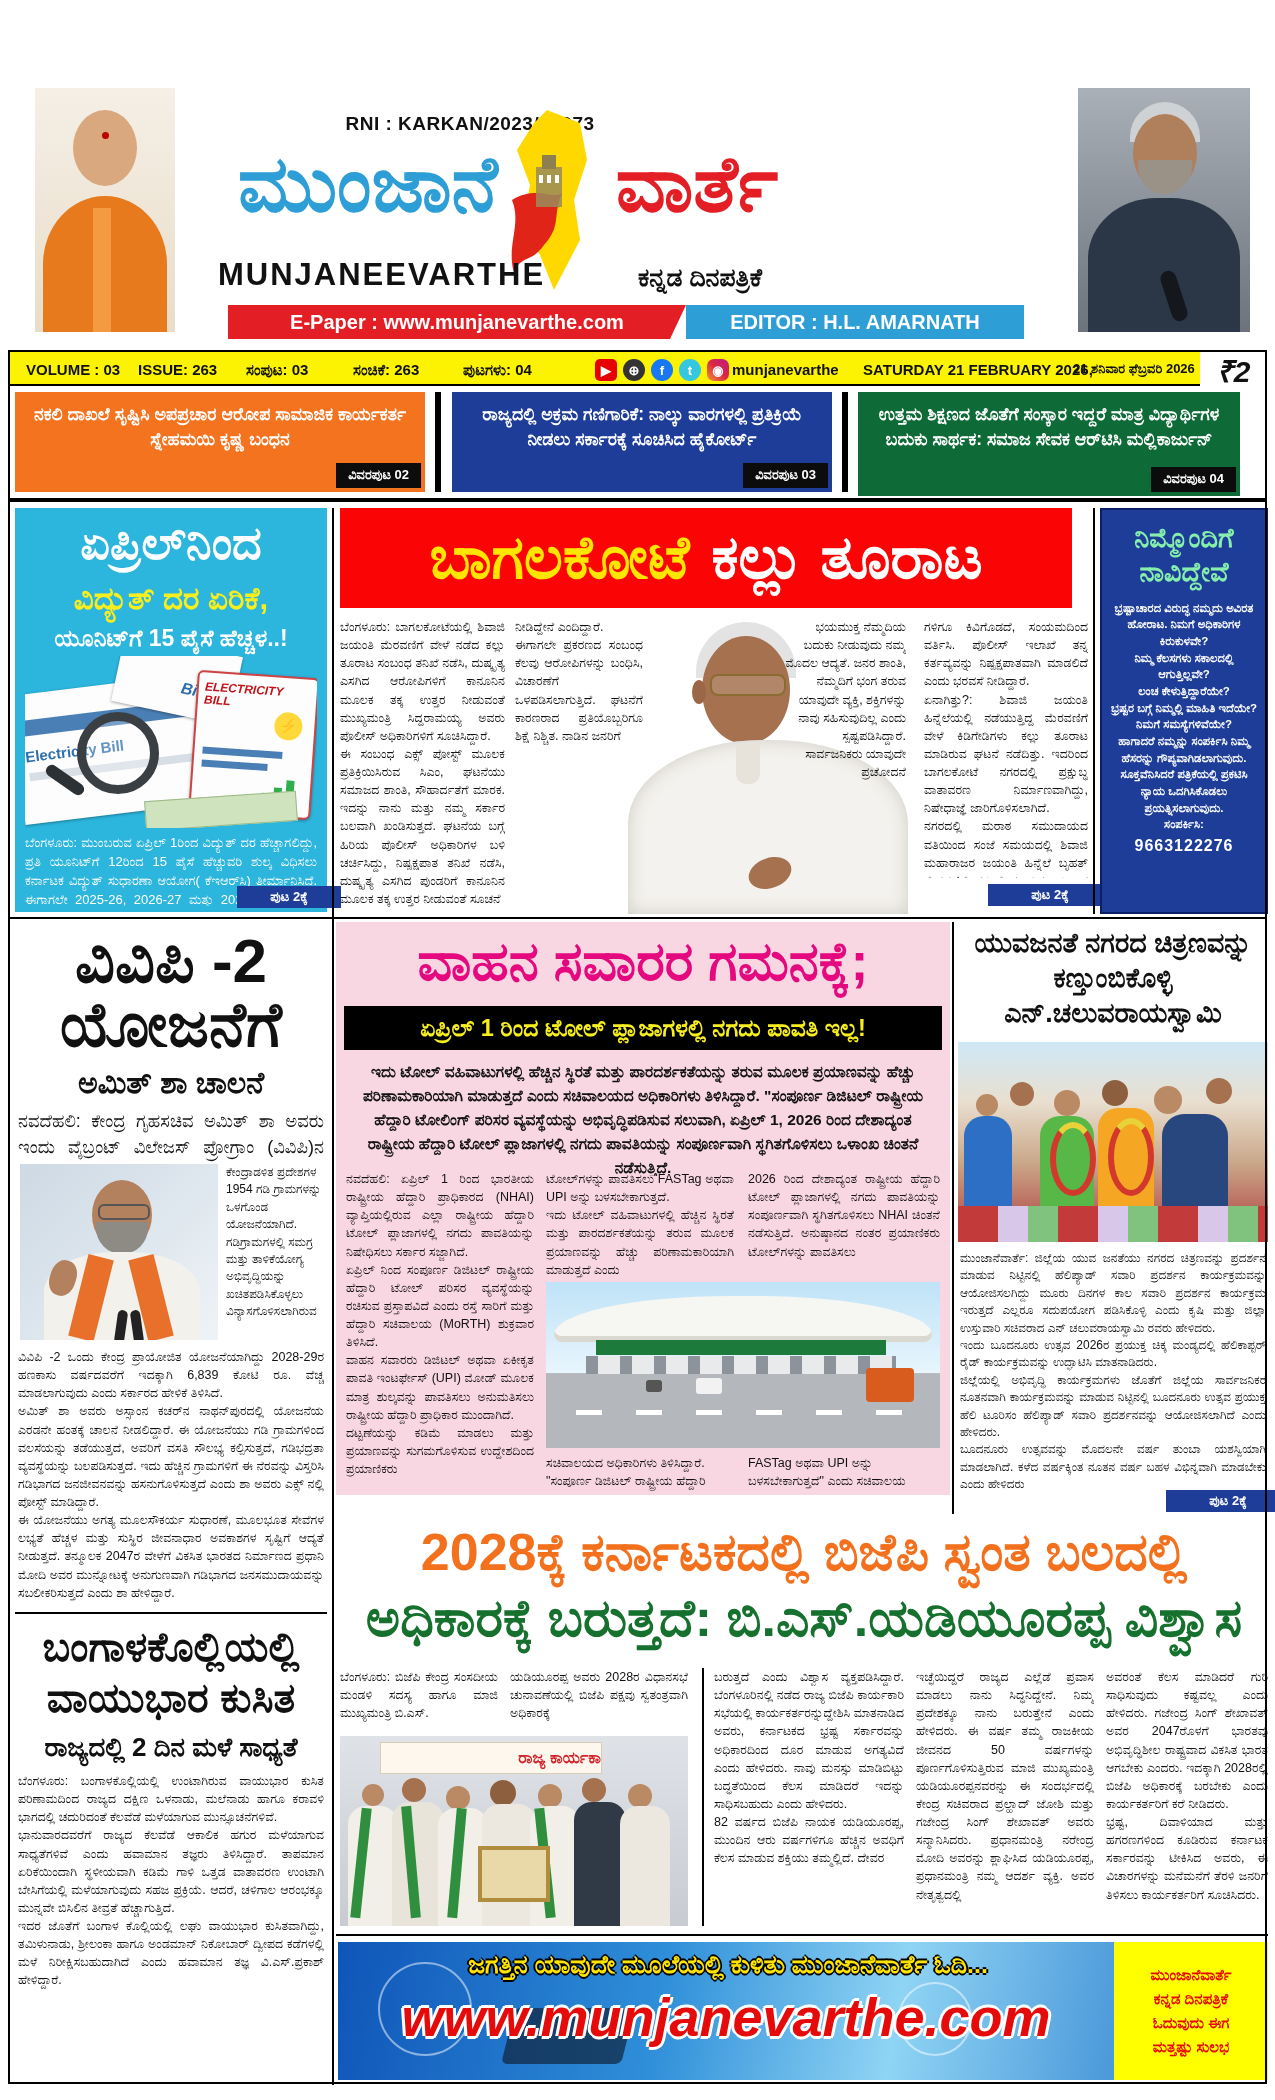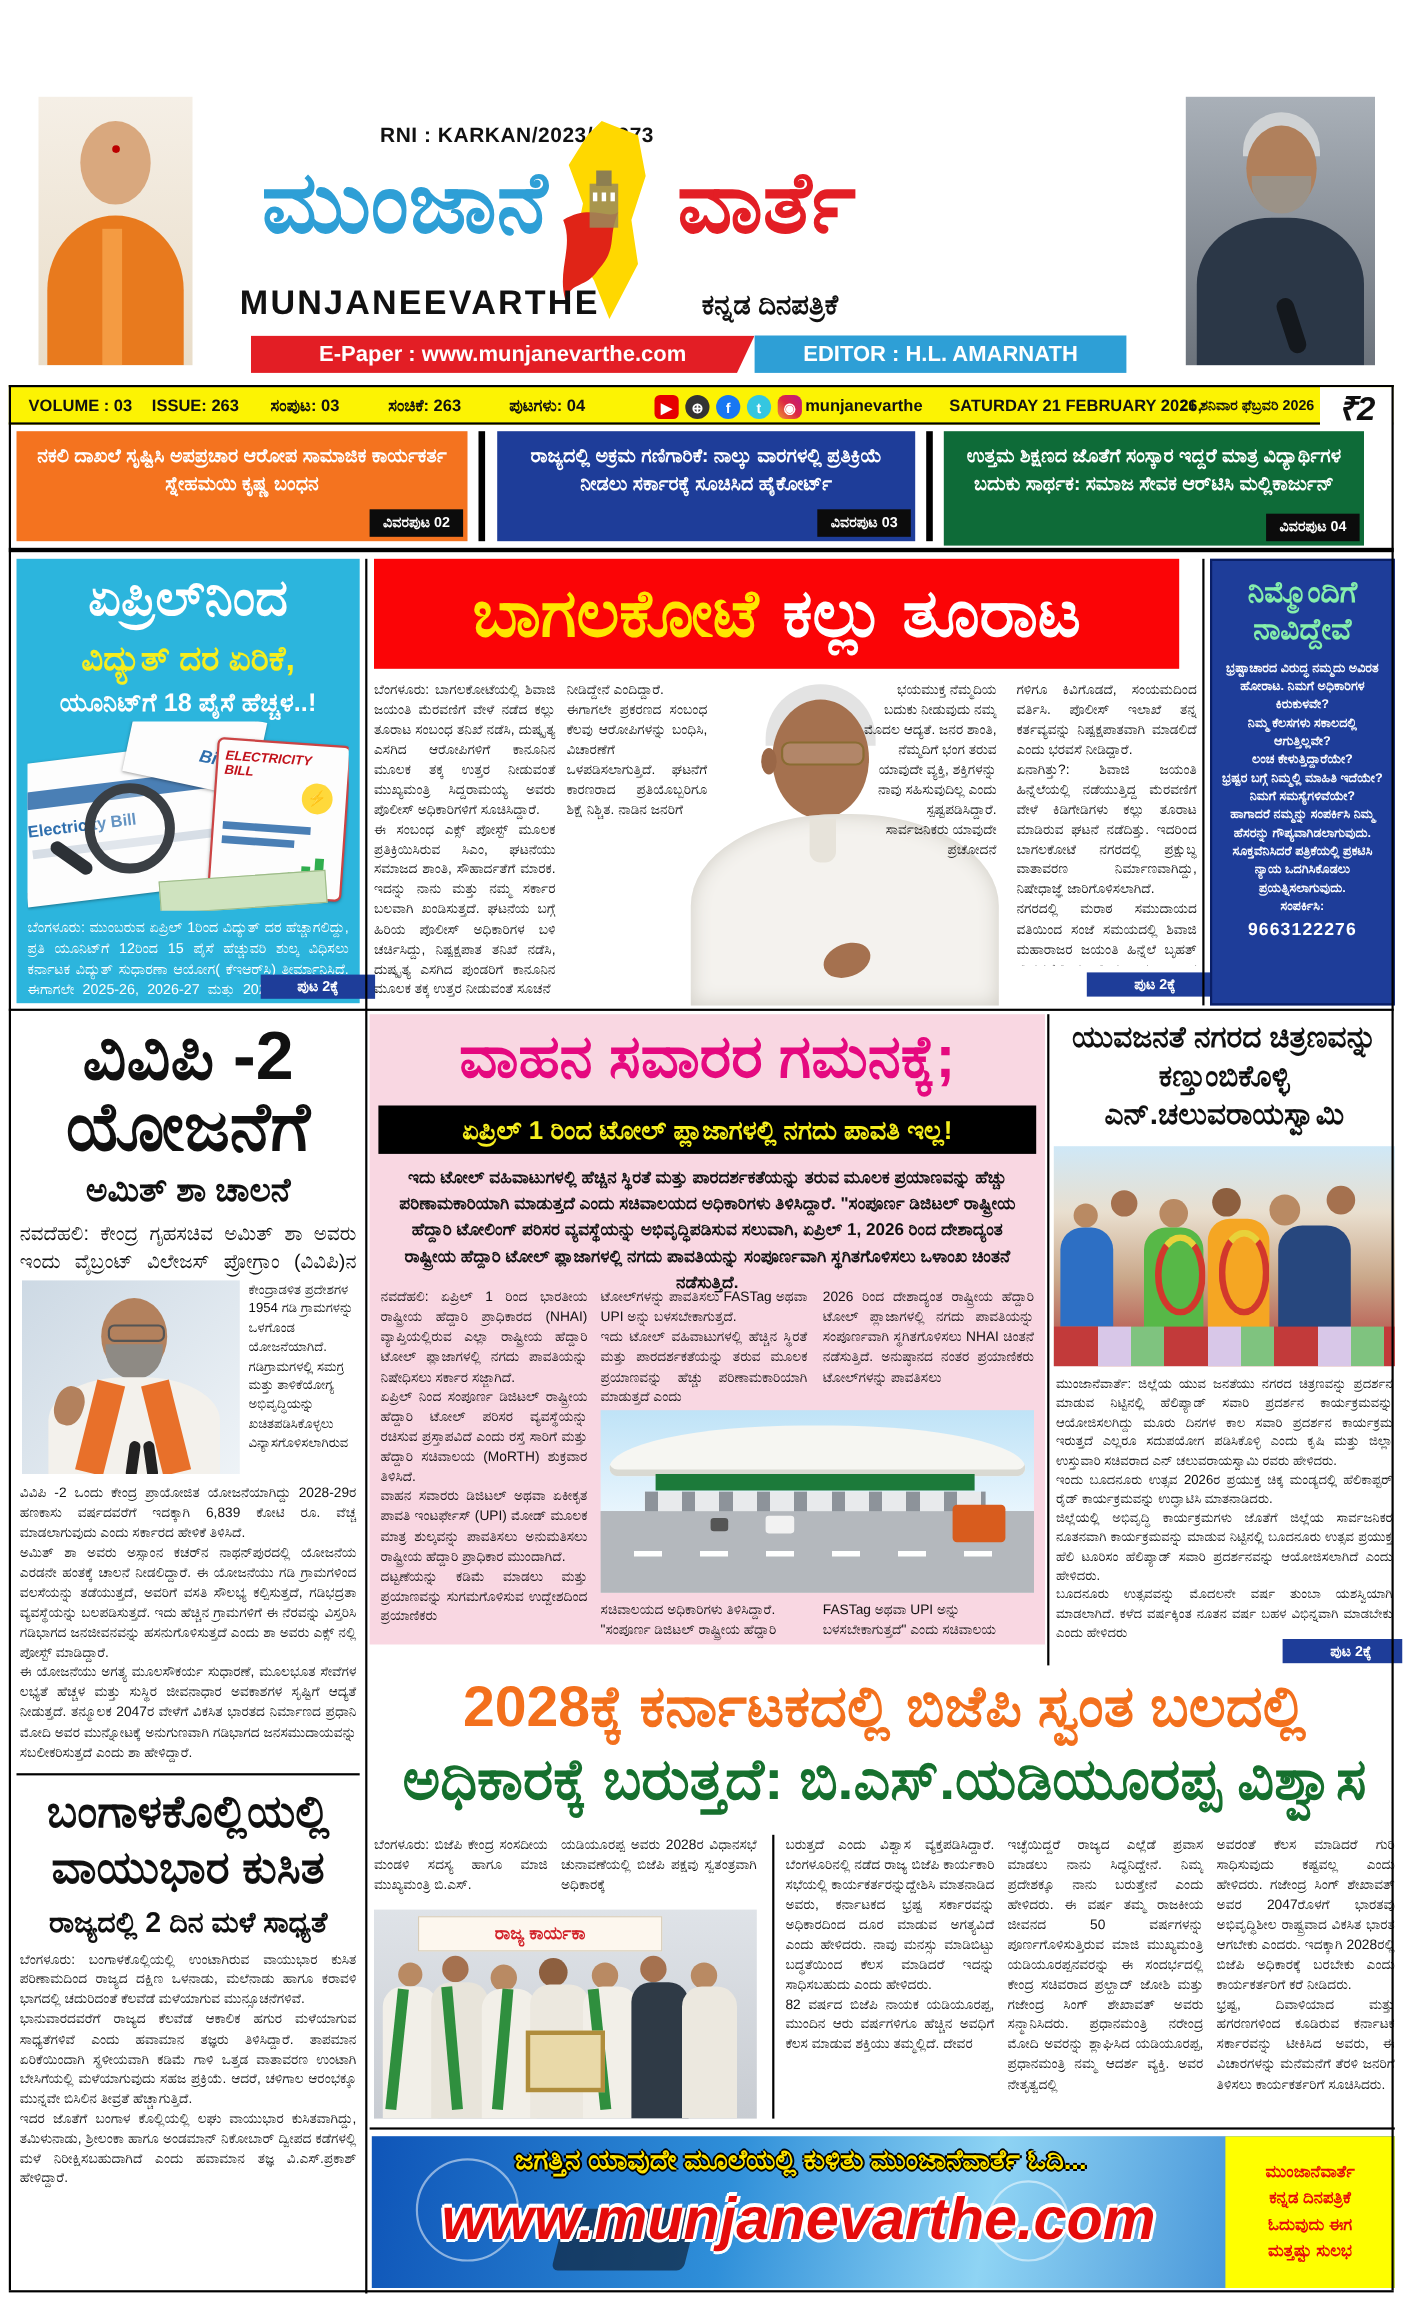--- a/index.html
+++ b/index.html
@@ -169,21 +169,21 @@
   <div class="abs teaser" style="left:858px;top:392px;width:382px;height:104px;background:#0e6b38;">
     <span>ಉತ್ತಮ ಶಿಕ್ಷಣದ ಜೊತೆಗೆ ಸಂಸ್ಕಾರ ಇದ್ದರೆ ಮಾತ್ರ ವಿದ್ಯಾರ್ಥಿಗಳ ಬದುಕು ಸಾರ್ಥಕ: ಸಮಾಜ ಸೇವಕ ಆರ್‌ಟಿಸಿ ಮಲ್ಲಿಕಾರ್ಜುನ್</span>
     <span class="badge-dark">ವಿವರಪುಟ 04</span>
   </div>
 
   <div class="abs rule-h" style="left:8px;top:498px;width:1259px;height:4px;"></div>
 
   <div class="abs cyanbox" style="left:15px;top:508px;width:312px;height:404px;">
     <div class="el-h1" style="margin-top:8px;">ಏಪ್ರಿಲ್‌ನಿಂದ</div>
     <div class="el-h2" style="margin-top:10px;">ವಿದ್ಯುತ್ ದರ ಏರಿಕೆ,</div>
-    <div class="el-h3" style="margin-top:8px;">ಯೂನಿಟ್‌ಗೆ 18 ಪೈಸೆ ಹೆಚ್ಚಳ..!</div>
+    <div class="el-h3" style="margin-top:8px;">ಯೂನಿಟ್‌ಗೆ 15 ಪೈಸೆ ಹೆಚ್ಚಳ..!</div>
 
     <div class="abs" style="left:10px;top:148px;width:292px;height:172px;overflow:hidden;">
       <div class="paper" style="left:-8px;top:28px;width:190px;height:130px;transform:rotate(-7deg);">
         <div style="height:16px;background:#4a7fb5;margin:26px 10px 0 10px;"></div>
         <div style="color:#2f6fae;font-weight:bold;font-size:15px;margin:12px 0 0 8px;">Electricity Bill</div>
         <div style="height:8px;background:#d7dee6;margin:8px 10px 0 10px;"></div>
       </div>
       <div class="paper" style="left:92px;top:-12px;width:120px;height:70px;transform:rotate(12deg);">
         <div style="color:#2f6fae;font-weight:bold;font-size:16px;font-style:italic;margin:34px 0 0 66px;">Bill</div>
       </div>
@@ -329,21 +329,21 @@
 ಜಿಲ್ಲೆಯಲ್ಲಿ ಅಭಿವೃದ್ಧಿ ಕಾರ್ಯಕ್ರಮಗಳು ಜೊತೆಗೆ ಜಿಲ್ಲೆಯ ಸಾರ್ವಜನಿಕರ ನೂತನವಾಗಿ ಕಾರ್ಯಕ್ರಮವನ್ನು ಮಾಡುವ ನಿಟ್ಟಿನಲ್ಲಿ ಬೂದನೂರು ಉತ್ಸವ ಪ್ರಯುಕ್ತ ಹೆಲಿ ಟೂರಿಸಂ ಹೆಲಿಪ್ಯಾಡ್ ಸವಾರಿ ಪ್ರದರ್ಶನವನ್ನು ಆಯೋಜಿಸಲಾಗಿದೆ ಎಂದು ಹೇಳಿದರು.
 ಬೂದನೂರು ಉತ್ಸವವನ್ನು ಮೊದಲನೇ ವರ್ಷ ತುಂಬಾ ಯಶಸ್ವಿಯಾಗಿ ಮಾಡಲಾಗಿದೆ. ಕಳೆದ ವರ್ಷಕ್ಕಿಂತ ನೂತನ ವರ್ಷ ಬಹಳ ವಿಭಿನ್ನವಾಗಿ ಮಾಡಬೇಕು ಎಂದು ಹೇಳಿದರು</div>
   <div class="abs badge-blue" style="left:1166px;top:1490px;width:100px;">ಪುಟ 2ಕ್ಕೆ</div>
 
   <div class="abs bjp1" style="left:340px;top:1522px;width:928px;">2028ಕ್ಕೆ ಕರ್ನಾಟಕದಲ್ಲಿ ಬಿಜೆಪಿ ಸ್ವಂತ ಬಲದಲ್ಲಿ</div>
   <div class="abs bjp2" style="left:340px;top:1588px;width:928px;">ಅಧಿಕಾರಕ್ಕೆ ಬರುತ್ತದೆ: ಬಿ.ಎಸ್.ಯಡಿಯೂರಪ್ಪ ವಿಶ್ವಾಸ</div>
   <div class="abs news jt" style="left:340px;top:1668px;width:158px;height:62px;overflow:hidden;">ಬೆಂಗಳೂರು: ಬಿಜೆಪಿ ಕೇಂದ್ರ ಸಂಸದೀಯ ಮಂಡಳಿ ಸದಸ್ಯ ಹಾಗೂ ಮಾಜಿ ಮುಖ್ಯಮಂತ್ರಿ ಬಿ.ಎಸ್.</div>
   <div class="abs news jt" style="left:510px;top:1668px;width:178px;height:62px;overflow:hidden;">ಯಡಿಯೂರಪ್ಪ ಅವರು 2028ರ ವಿಧಾನಸಭೆ ಚುನಾವಣೆಯಲ್ಲಿ ಬಿಜೆಪಿ ಪಕ್ಷವು ಸ್ವತಂತ್ರವಾಗಿ ಅಧಿಕಾರಕ್ಕೆ</div>
 
   <div class="abs photo" style="left:340px;top:1736px;width:348px;height:190px;background:linear-gradient(180deg,#dfe3e8,#c8ccd2);">
-    <div class="abs" style="left:40px;top:6px;width:220px;height:30px;background:#fdf7ee;border:1px solid #d8cdb8;display:flex;align-items:center;justify-content:center;">
+    <div class="abs" style="left:40px;top:6px;width:220px;height:30px;background:#fdf7ee;border:1px solid #d8cdb8;display:flex;align-items:center;justify-content:flex-end;">
       <span style="color:#d2232a;font-weight:bold;font-size:16px;">ರಾಜ್ಯ ಕಾರ್ಯಕಾ</span>
     </div>
     <div class="head" style="left:22px;top:48px;width:22px;height:22px;"></div>
     <div class="head" style="left:62px;top:42px;width:24px;height:24px;background:#a5714f;"></div>
     <div class="head" style="left:106px;top:50px;width:24px;height:24px;"></div>
     <div class="head" style="left:150px;top:44px;width:26px;height:26px;background:#8d5f3f;"></div>
     <div class="head" style="left:198px;top:48px;width:24px;height:24px;"></div>
     <div class="head" style="left:242px;top:42px;width:24px;height:24px;background:#a5714f;"></div>
     <div class="head" style="left:288px;top:48px;width:24px;height:24px;"></div>
     <div class="torso" style="left:8px;top:70px;width:50px;height:120px;background:#f2efe8;border-radius:18px 18px 0 0;"></div>

